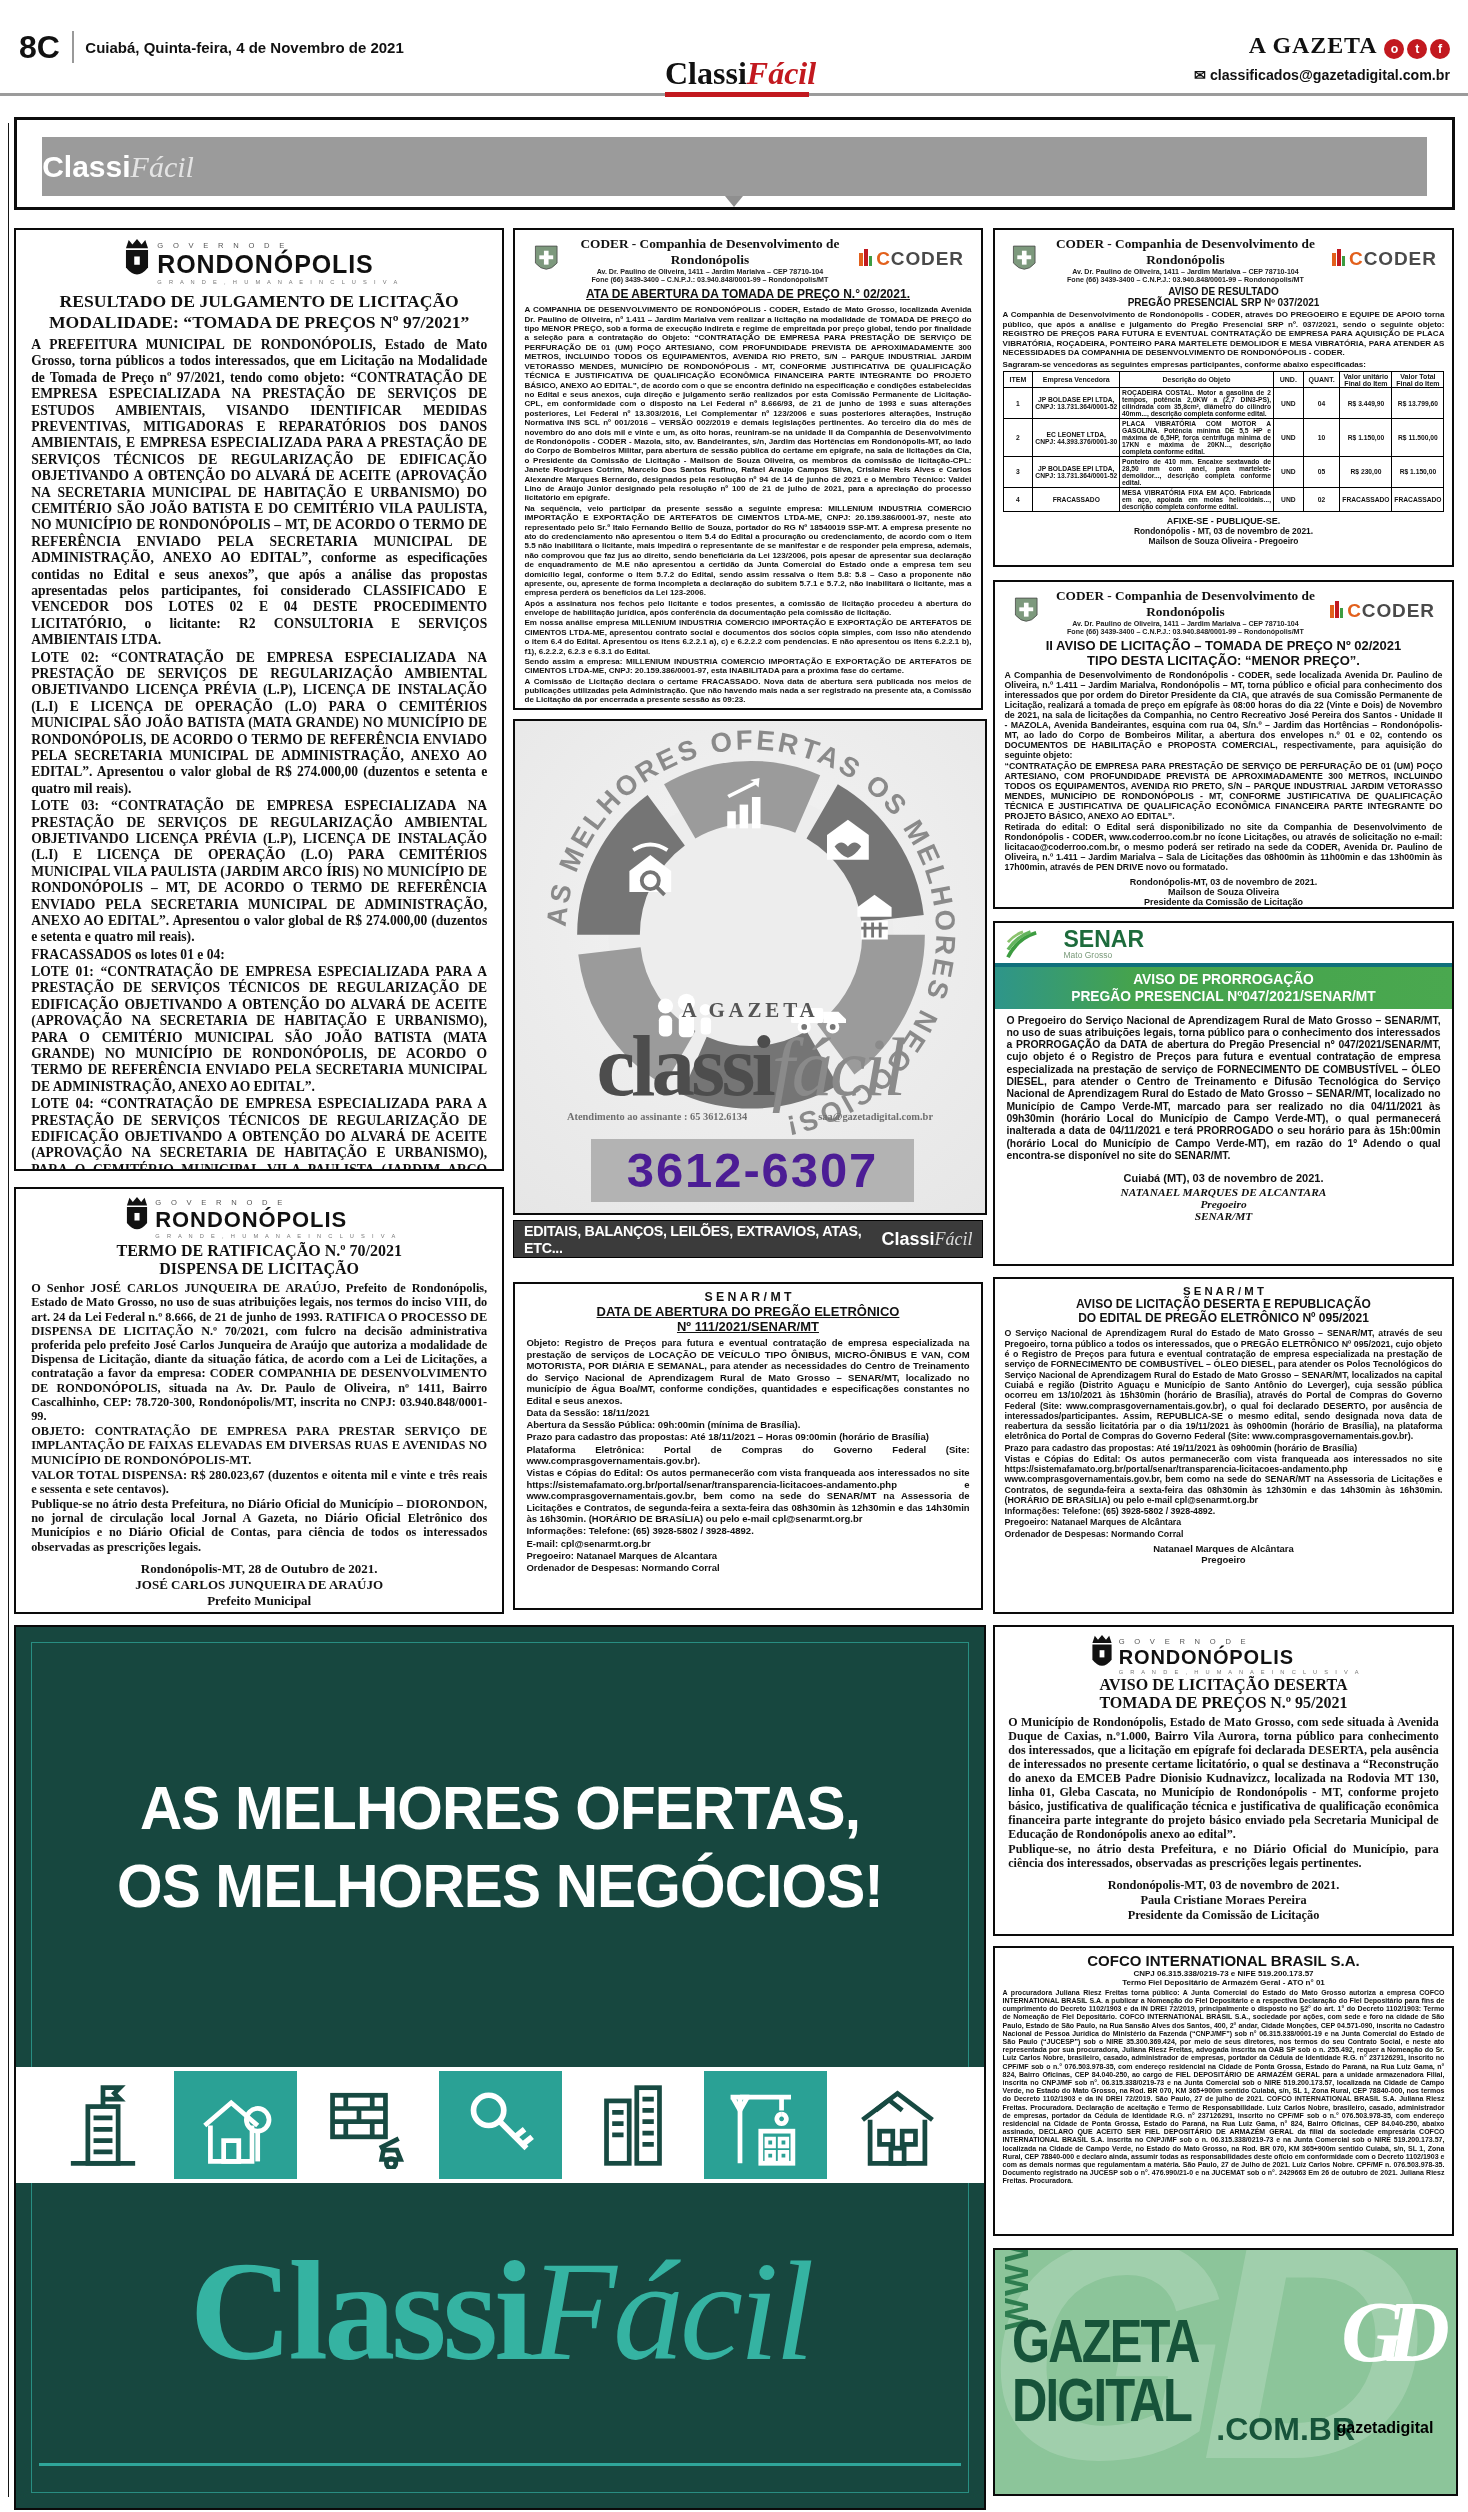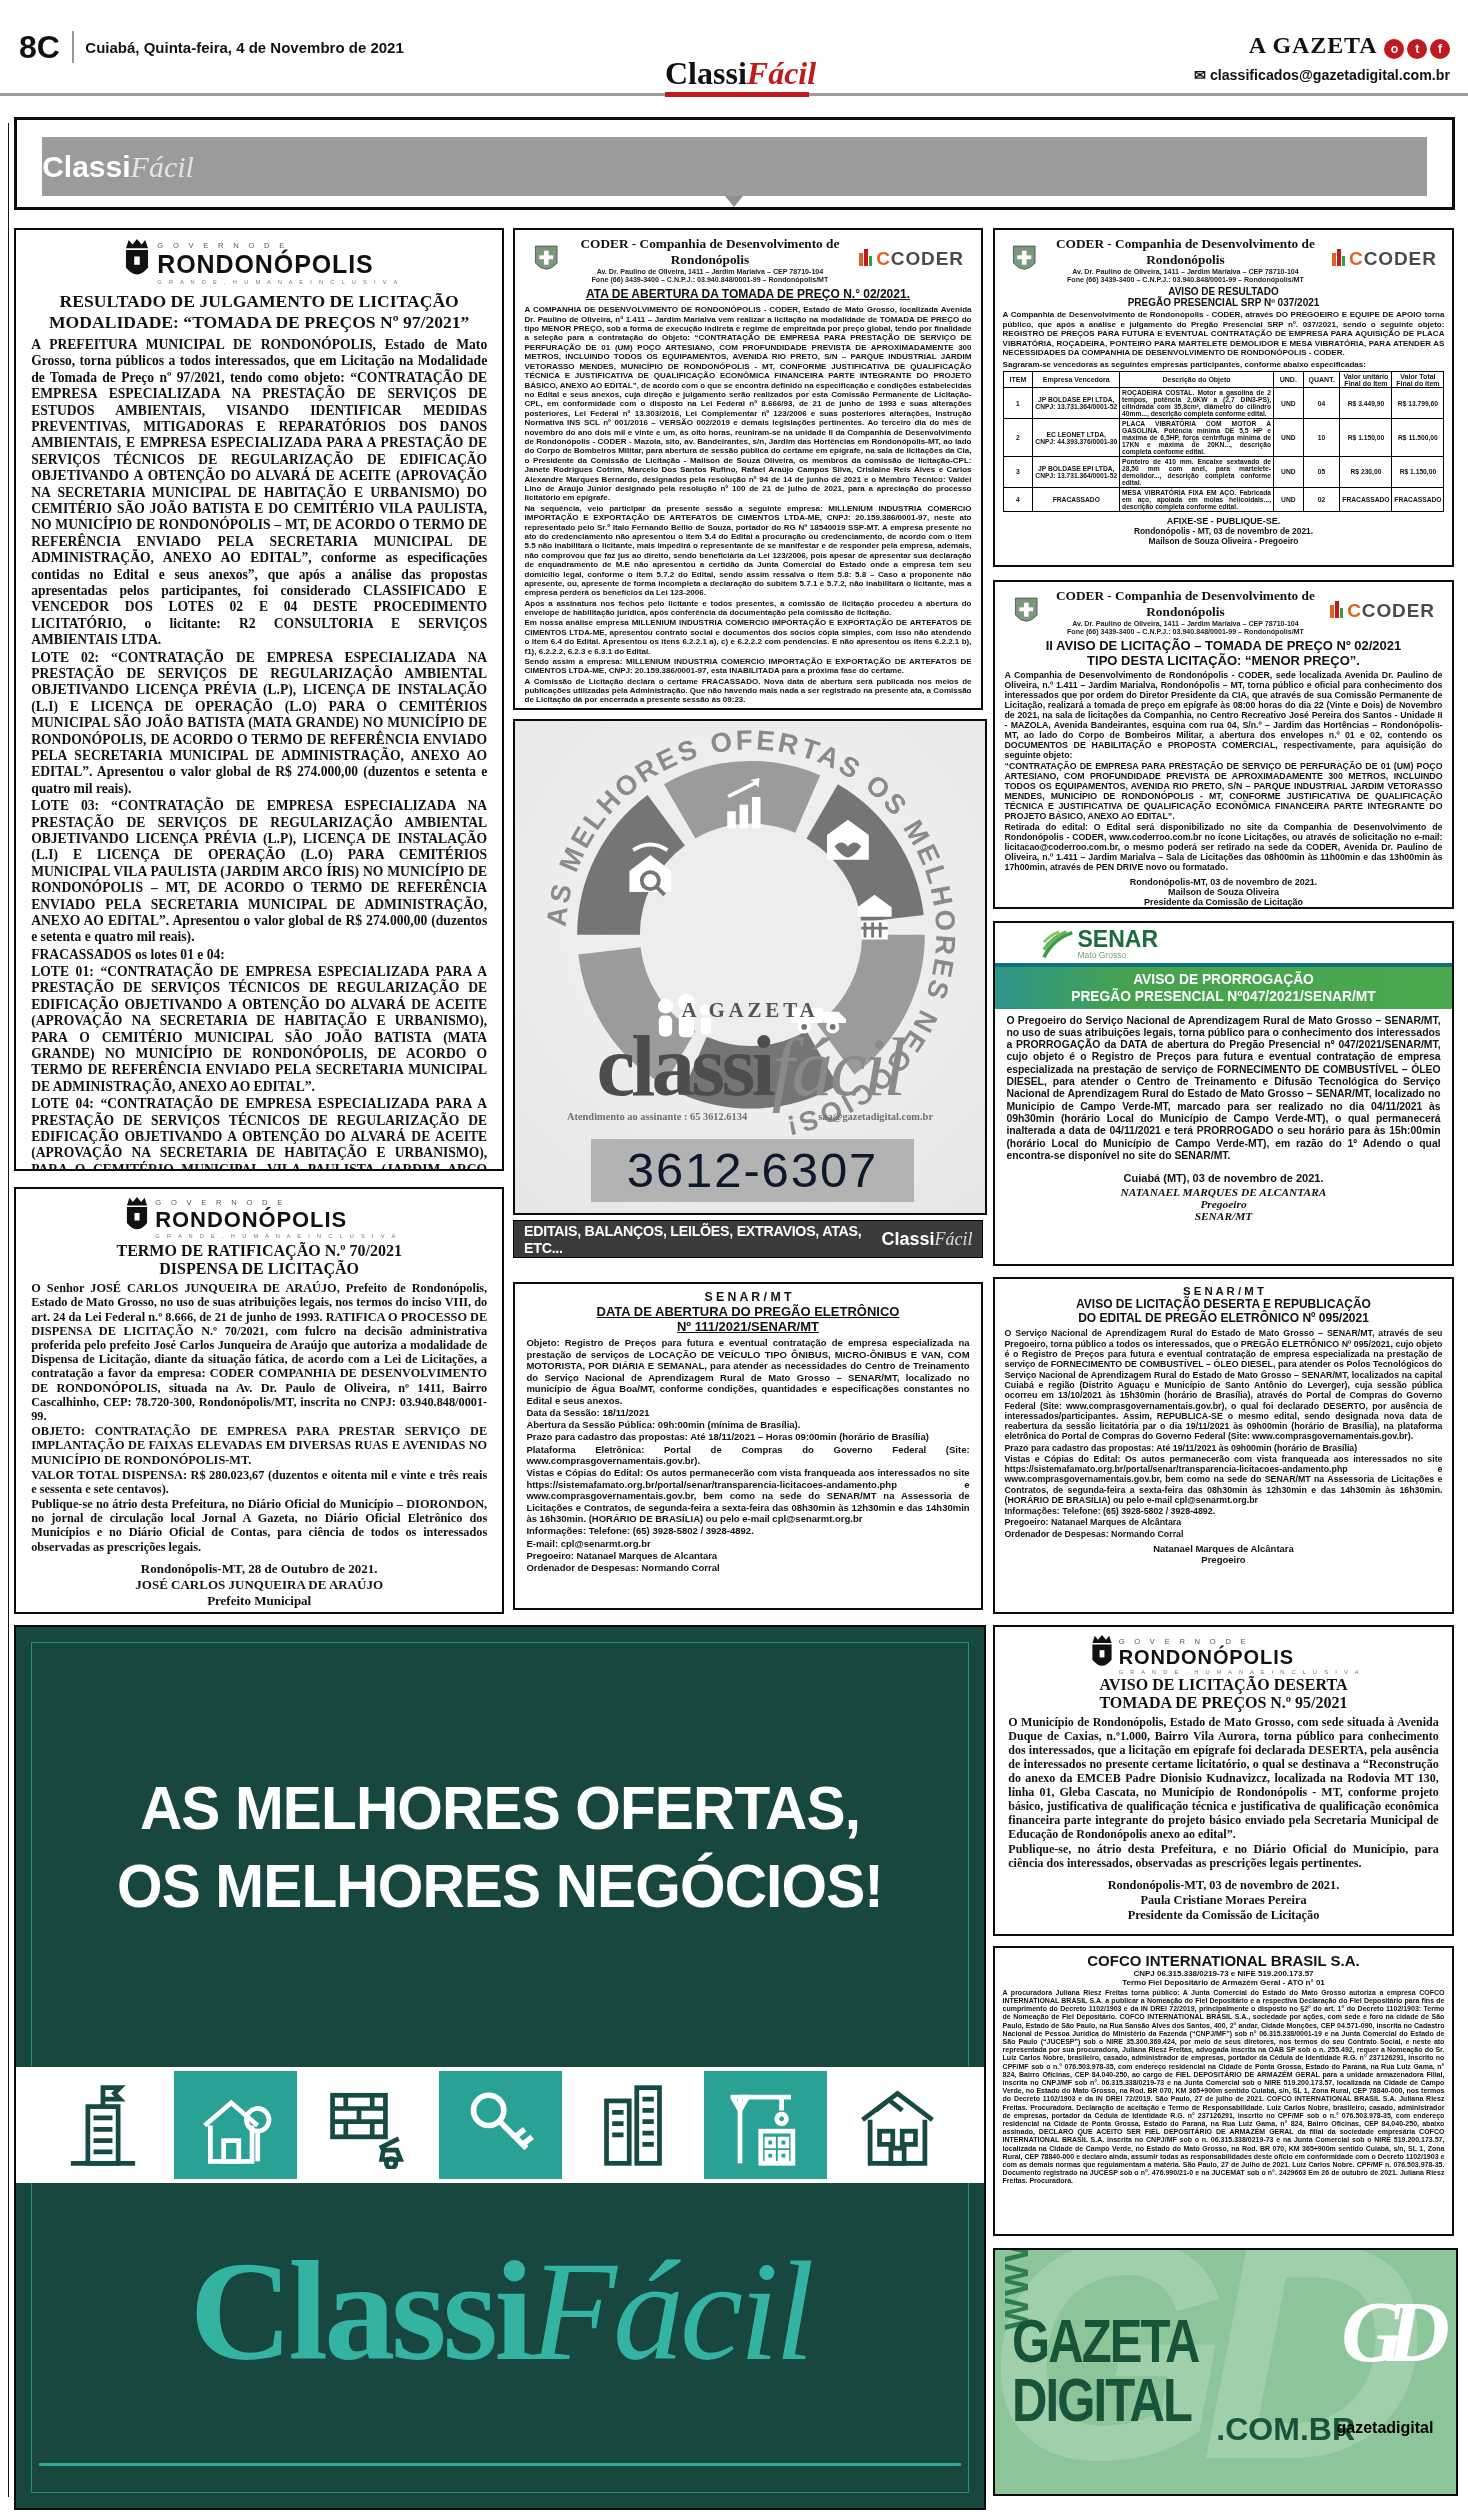--- a/index.html
+++ b/index.html
@@ -37,21 +37,21 @@
   
   .t-big{font-size:17.6px;font-weight:bold;font-family:"Liberation Serif",serif;}
   table.res{border-collapse:collapse;width:100%;}
   table.res th,table.res td{border:1.4px solid #000;padding:0.9px 1.9px;vertical-align:middle;}
   table.res th{font-size:7px;font-weight:bold;text-align:center;}
   table.res td{font-size:6.7px;font-weight:bold;text-align:center;}
   table.res td.desc{text-align:justify;font-weight:bold;}
   
   .circlebox{background:radial-gradient(circle at 50% 40%, #f4f4f4 0%, #e6e6e6 100%);}
   .phonebox{position:absolute;left:76px;top:418px;width:323px;height:63px;background:#b3b3b3;
-            color:#0f172a;font-size:49px;font-weight:normal;text-align:center;line-height:63px;letter-spacing:1.9px;}
+            color:#4c1d95;font-size:49px;font-weight:bold;text-align:center;line-height:63px;letter-spacing:1.9px;}
   .gzlogo1{font-family:"Liberation Serif",serif;font-weight:bold;color:#4d4d4d;}
   
   .darkbar{position:absolute;left:513px;top:1220px;width:470px;height:38px;background:#3b3b3b;border:1.9px solid #000;
            display:flex;align-items:center;justify-content:space-between;padding:0 9.5px;box-sizing:border-box;}
   
   .senar-band{background:linear-gradient(90deg,#2e958a 0%,#45a34d 30%,#4aa84f 100%);color:#fff;text-align:center;
               font-weight:bold;font-size:13.8px;line-height:17px;padding:3.8px 0;}
   .senar-strip{height:4.7px;background:#10707c;}
   .senar-name{font-size:23px;font-weight:bold;color:#1d6b3c;line-height:21px;}
   .senar-sub{font-size:8.5px;color:#7a9a7a;}
@@ -375,21 +375,21 @@
         <div class="para">A Companhia de Desenvolvimento de Rondonópolis - CODER, sede localizada Avenida Dr. Paulino de Oliveira, n.º 1.411 – Jardim Marialva, Rondonópolis – MT, torna público e oficial para conhecimento dos interessados que por ordem do Diretor Presidente da CIA, que através de sua Comissão Permanente de Licitação, realizará a tomada de preço em epígrafe às 08:00 horas do dia 22 (Vinte e Dois) de Novembro de 2021, na sala de licitações da Companhia, no Centro Recreativo José Pereira dos Santos - Unidade II - MAZOLA, Avenida Bandeirantes, esquina com rua 04, S/n.º – Jardim das Hortências – Rondonópolis-MT, ao lado do Corpo de Bombeiros Militar, a abertura dos envelopes n.º 01 e 02, contendo os DOCUMENTOS DE HABILITAÇÃO e PROPOSTA COMERCIAL, respectivamente, para aquisição do seguinte objeto:</div>
         <div class="para">“CONTRATAÇÃO DE EMPRESA PARA PRESTAÇÃO DE SERVIÇO DE PERFURAÇÃO DE 01 (UM) POÇO ARTESIANO, COM PROFUNDIDADE PREVISTA DE APROXIMADAMENTE 300 METROS, INCLUINDO TODOS OS EQUIPAMENTOS, AVENIDA RIO PRETO, S/N – PARQUE INDUSTRIAL JARDIM VETORASSO MENDES, MUNICÍPIO DE RONDONÓPOLIS - MT, CONFORME JUSTIFICATIVA DE QUALIFICAÇÃO TÉCNICA E JUSTIFICATIVA DE QUALIFICAÇÃO ECONÔMICA FINANCEIRA PARTE INTEGRANTE DO PROJETO BÁSICO, ANEXO AO EDITAL”.</div>
         <div class="para">Retirada do edital: O Edital será disponibilizado no site da Companhia de Desenvolvimento de Rondonópolis - CODER, www.coderroo.com.br no ícone Licitações, ou através de solicitação no e-mail: licitacao@coderroo.com.br, o mesmo poderá ser retirado na sede da CODER, Avenida Dr. Paulino de Oliveira, n.º 1.411 – Jardim Marialva – Sala de Licitações das 08h00min às 11h00min e das 13h00min às 17h00min, através de PEN DRIVE novo ou formatado.</div>
       </div>
     <div class="ctr b" style="font-size:9px;margin-top:4.7px;">Rondonópolis-MT, 03 de novembro de 2021.</div>
     <div class="ctr b pre" style="font-size:9px;">Mailson de Souza Oliveira
 Presidente da Comissão de Licitação</div>
   </div>
 
   <div class="box" style="left:993px;top:921px;width:461px;height:345px;box-sizing:border-box;">
-    <div style="display:flex;align-items:center;gap:1px;padding:5.7px 9.5px 1.9px 9.5px;margin-left:36px;">
+    <div style="display:flex;align-items:center;gap:23px;padding:5.7px 9.5px 1.9px 9.5px;">
       <svg width="36" height="32" viewBox="0 0 38 34">
         <path d="M3 30 q10 -20 30 -26" stroke="#3d9c41" stroke-width="4" fill="none"></path>
         <path d="M3 22 q9 -14 24 -19" stroke="#64b45e" stroke-width="3.5" fill="none"></path>
         <path d="M3 14 q7 -8 16 -11" stroke="#8cc36e" stroke-width="3" fill="none"></path>
       </svg>
       <div>
         <div class="senar-name">SENAR</div>
         <div class="senar-sub">Mato Grosso</div>
       </div>
     </div>

